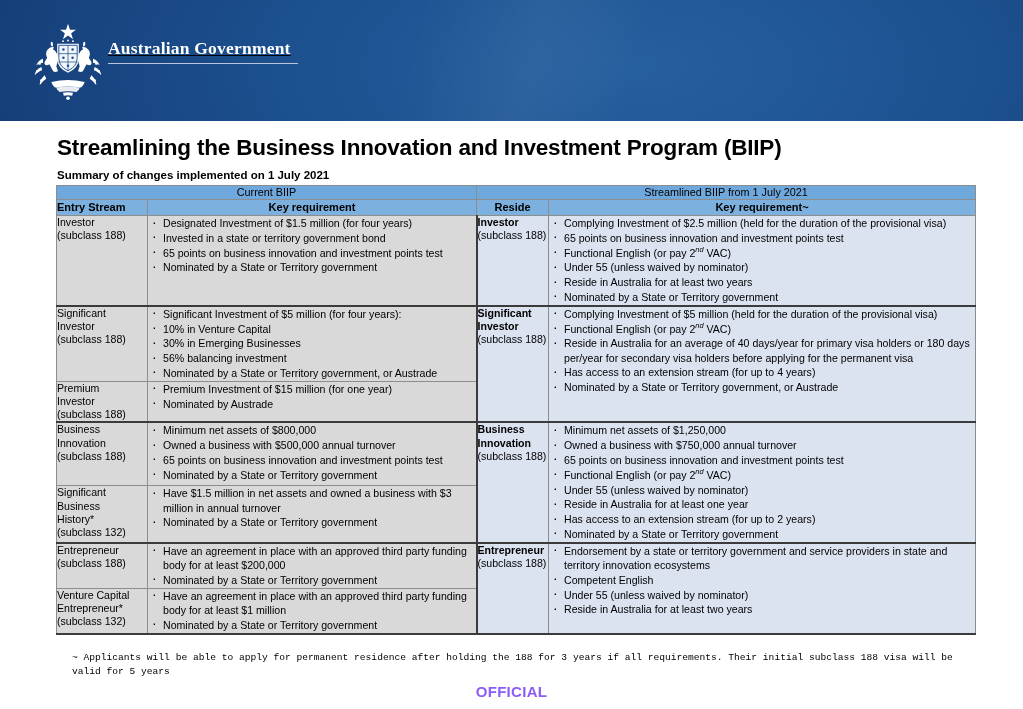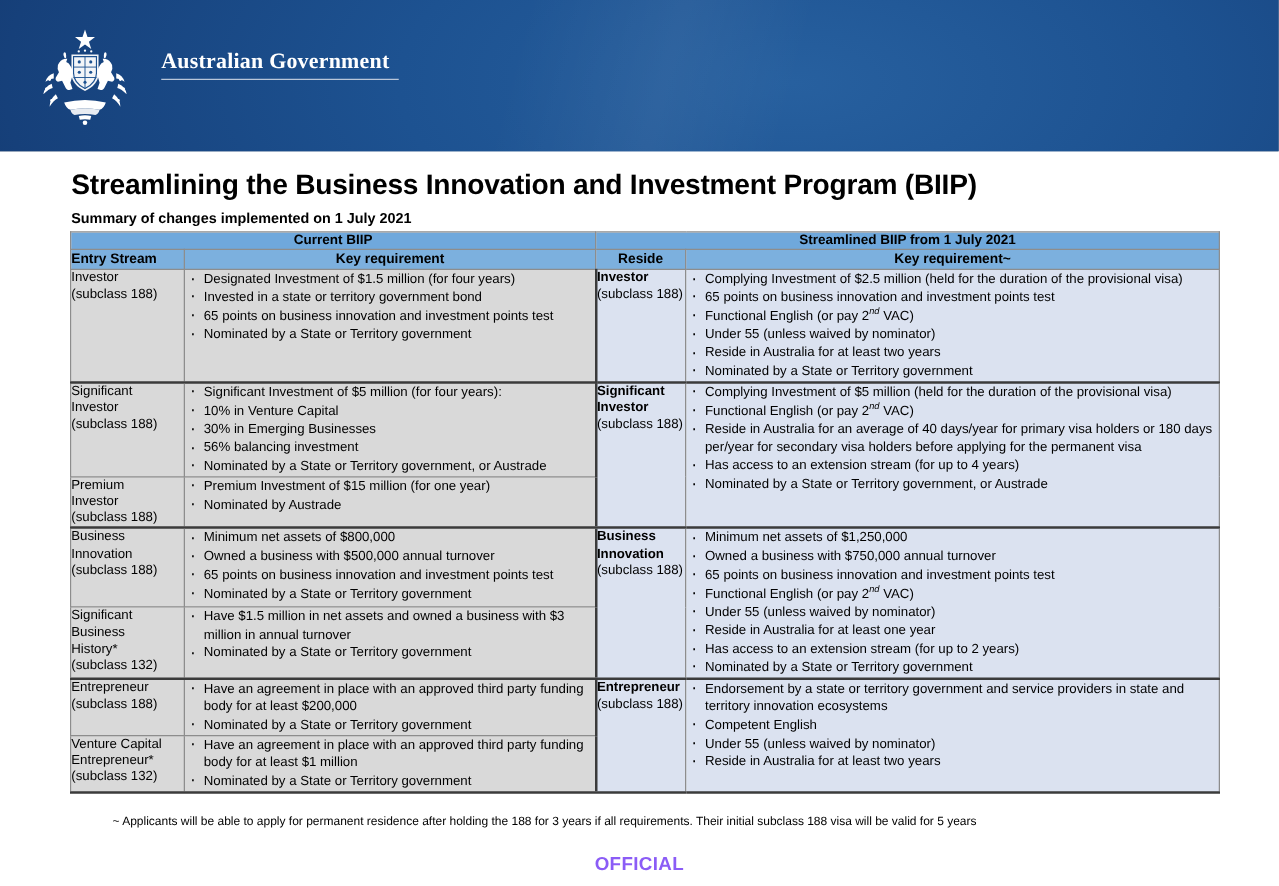--- a/index.html
+++ b/index.html
@@ -22,21 +22,21 @@
   }
   .banner-sheen{
     position:absolute;left:0;top:0;width:100%;height:100%;
     background:linear-gradient(105deg, rgba(255,255,255,0) 40%, rgba(255,255,255,0.05) 52%, rgba(255,255,255,0) 62%);
     pointer-events:none;
   }
   .crest{
     position:absolute;left:25px;top:22px;width:86px;height:80px;
   }
   .gov-text{
-    position:absolute;left:129px;top:38px;width:260px;
+    position:absolute;left:108px;top:38px;width:260px;text-decoration:underline;
   }
   .gov-line1{
     font-family:"Liberation Serif", serif;
     font-weight:bold;font-size:17.5px;color:#ffffff;letter-spacing:.2px;
     line-height:20px;white-space:nowrap;
   }
   .gov-rule{
     width:190px;height:1px;background:#b9c6d9;margin:5px 0 6px 0;
   }
   .gov-line2{
@@ -64,21 +64,21 @@
     border:1px solid #555;
   }
   .tbl td,.tbl th{
     border:1px solid #8d8d8d;
     vertical-align:top;
     padding:0;
   }
   .hdr-top td{
     background:#6fa8dc;
     text-align:center;
-    font-size:10.8px;font-weight:bold;
+    font-size:10.8px;font-weight:normal;
     height:13px;line-height:13px;
     border-bottom:1px solid #8d8d8d;
   }
   .hdr-sub td{
     background:#7cb0de;
     text-align:center;
     font-size:11px;font-weight:bold;
     height:15px;line-height:15px;
   }
   .hdr-sub td.left-align{text-align:left;}
@@ -110,22 +110,22 @@
     position:absolute;left:4px;top:-1.5px;
     font-size:14px;line-height:14.3px;
   }
   sup{font-size:7.4px;vertical-align:super;line-height:0;font-style:italic;}
 
   .thickbottom{border-bottom:2px solid #3b3b3b !important;}
   .thickright{border-right:2px solid #3b3b3b !important;}
 
   
   .footnotes{
-    position:absolute;left:90px;top:651px;width:900px;
-    font-size:9.6px;line-height:13.5px;color:#000;
+    position:absolute;left:72px;top:651px;width:900px;
+    font-size:9.6px;line-height:13.5px;color:#000;font-family:Liberation Mono, monospace;
   }
   .official{
     position:absolute;left:0;top:683px;width:1023px;
     text-align:center;
     color:#8b5cf6;font-weight:bold;font-size:15px;
     letter-spacing:0.3px;
   }
 </style>
 </head>
 <body>

